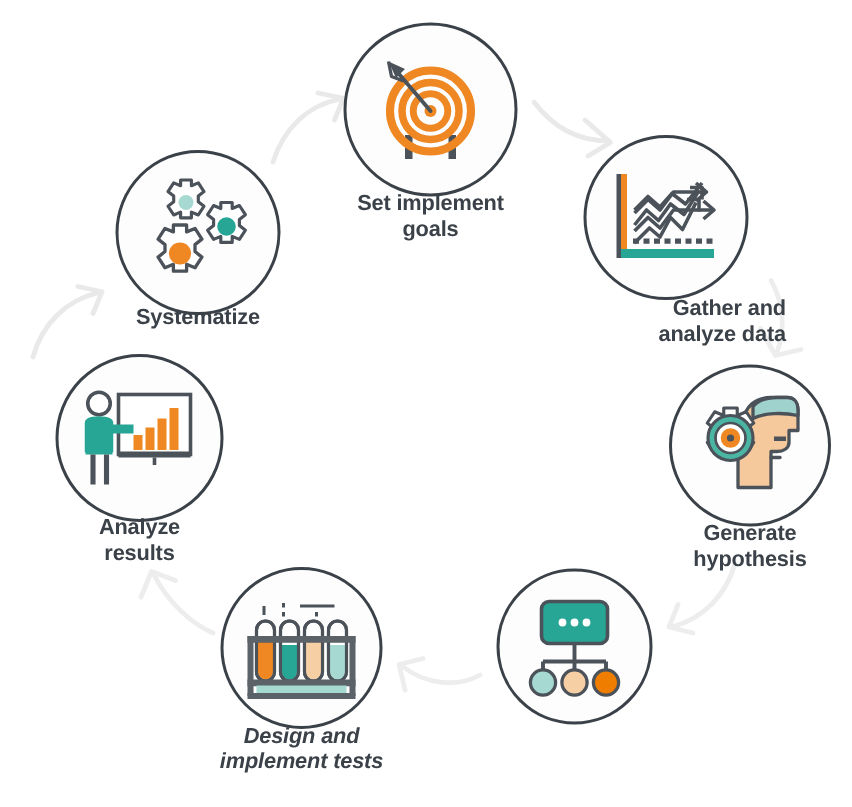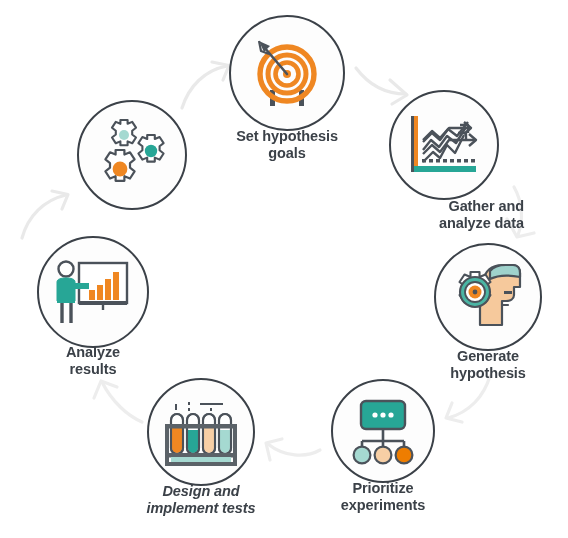--- a/index.html
+++ b/index.html
@@ -98,21 +98,21 @@
           <circle cx="39" cy="40" r="27" fill="none" stroke="#ef8722" stroke-width="5.4"></circle>
           <circle cx="39" cy="40" r="19" fill="none" stroke="#ef8722" stroke-width="5"></circle>
           <circle cx="39" cy="40" r="11.5" fill="none" stroke="#ef8722" stroke-width="4.6"></circle>
           <circle cx="39" cy="40" r="4" fill="#ef8722"></circle>
           <line x1="39" y1="40" x2="16" y2="13" stroke="#4b525a" stroke-width="2.6" stroke-linecap="round"></line>
           <path d="M11 7 L22 12 L16 18 Z" fill="#4b525a"></path>
           <path d="M11 7 L13 17 L21 20" fill="none" stroke="#4b525a" stroke-width="2.2" stroke-linejoin="round"></path>
         </svg>
       </span>
     </div>
-    <div class="node-label" style="left:-17px; top:113px; width:150px;">Set hypothesis
+    <div class="node-label" style="left:-17px; top:113px; width:150px;">Set implement
 goals</div>
   </div>
 
   <div class="node" style="left:389px; top:90px; width:110px; height:110px;">
     <div class="node-circle" style="left:0; top:0; width:110px; height:110px;">
       <span>
         <svg class="icon-svg" width="76" height="72" viewBox="0 0 76 72">
           <rect x="6" y="7" width="6" height="50" fill="#ef8722"></rect>
           <rect x="6" y="57" width="64" height="6" fill="#27a696"></rect>
           <rect x="5" y="7" width="3" height="56" fill="#4b525a"></rect>
@@ -139,21 +139,21 @@
             <polyline points="17,33 26,24 34,31 43,19 64,19"></polyline>
             <polyline points="58,13 65,19 58,25"></polyline>
           </g>
         </svg>
       </span>
     </div>
     <div class="node-label" style="left:-25px; top:108px; width:160px;text-align:right;">Gather and
 analyze data</div>
   </div>
 
-  <div class="node" style="left:434px; top:243px; width:108px; height:108px;">
+  <div class="node" style="left:446px; top:243px; width:108px; height:108px;">
     <div class="node-circle" style="left:0; top:0; width:108px; height:108px;">
       <span>
         <svg class="icon-svg" width="76" height="72" viewBox="0 0 76 72">
           <path d="M34 20 C34 10 42 4 52 4 L62 4 C68 4 70 8 70 12 L70 26 L64 26 L64 34 C64 38 60 40 56 40 L52 40 L52 64 L30 64 L30 44 L26 36 Z" fill="#f6c99c" stroke="#4b525a" stroke-width="2.2" stroke-linejoin="round"></path>
           <path d="M40 10 C44 5 50 4 56 4 L63 4 C68 4 70 8 70 12 L70 16 C60 14 48 14 40 18 Z" fill="#9fd2cc" stroke="#4b525a" stroke-width="2.2" stroke-linejoin="round"></path>
           <rect x="54" y="30" width="8" height="3" fill="#4b525a"></rect>
           <path d="M52 44 L58 44" stroke="#4b525a" stroke-width="2.2" stroke-linecap="round"></path>
           <g transform="translate(25,31)">
             <path d="M-4.5,-20 h9 v5 l6,-2.5 l5,7.5 l-5,4 v5 l5,4 l-5,7.5 l-6,-2.5 v5 h-9 v-5 l-6,2.5 l-5,-7.5 l5,-4 v-5 l-5,-4 l5,-7.5 l6,2.5 Z" fill="#ffffff" stroke="#4b525a" stroke-width="2.1" stroke-linejoin="round"></path>
             <circle cx="0" cy="0" r="15" fill="#4bb5a4" stroke="#4b525a" stroke-width="2.1"></circle>
@@ -182,22 +182,20 @@
             <line x1="15" y1="45" x2="15" y2="51"></line>
             <line x1="36" y1="45" x2="36" y2="51"></line>
             <line x1="57" y1="45" x2="57" y2="51"></line>
           </g>
           <circle cx="15" cy="59" r="8.4" fill="#a5d9d1" stroke="#4b525a" stroke-width="2.2"></circle>
           <circle cx="36" cy="59" r="8.4" fill="#f7cfa5" stroke="#4b525a" stroke-width="2.2"></circle>
           <circle cx="57" cy="59" r="8.4" fill="#ee7d00" stroke="#4b525a" stroke-width="2.2"></circle>
         </svg>
       </span>
     </div>
-    <div class="node-label" style="left:-28px; top:101px; width:160px;">Prioritize
-experiments</div>
   </div>
 
   <div class="node" style="left:147px; top:378px; width:108px; height:108px;">
     <div class="node-circle" style="left:0; top:0; width:108px; height:108px;">
       <span>
         <svg class="icon-svg" width="76" height="72" viewBox="0 0 76 72">
           <g stroke="#4b525a" stroke-width="2" fill="none">
             <line x1="13" y1="8" x2="13" y2="14"></line>
             <line x1="26" y1="6" x2="26" y2="9"></line>
             <line x1="26" y1="12" x2="26" y2="15"></line>
@@ -274,15 +272,16 @@
             <path d="M-3.8,-16 h7.6 v4 l4.8,-2 l4,6.1 l-4,3.2 v4 l4,3.2 l-4,6.1 l-4.8,-2 v4 h-7.6 v-4 l-4.8,2 l-4,-6.1 l4,-3.2 v-4 l-4,-3.2 l4,-6.1 l4.8,2 Z" fill="#ffffff" stroke="#4b525a" stroke-width="2.1" stroke-linejoin="round"></path>
             <circle cx="0" cy="0" r="6.2" fill="#27a696"></circle>
           </g>
           <g transform="translate(26,51)">
             <path d="M-4.4,-19 h8.8 v4.6 l5.6,-2.3 l4.6,7.1 l-4.6,3.7 v4.6 l4.6,3.7 l-4.6,7.1 l-5.6,-2.3 v4.6 h-8.8 v-4.6 l-5.6,2.3 l-4.6,-7.1 l4.6,-3.7 v-4.6 l-4.6,-3.7 l4.6,-7.1 l5.6,2.3 Z" fill="#ffffff" stroke="#4b525a" stroke-width="2.2" stroke-linejoin="round"></path>
             <circle cx="0" cy="0" r="7.4" fill="#ef8722"></circle>
           </g>
         </svg>
       </span>
     </div>
+    <div class="node-label" style="left:-25px; top:104px; width:160px;">Systematize</div>
   </div>
 
 </div>
 
 </body></html>

